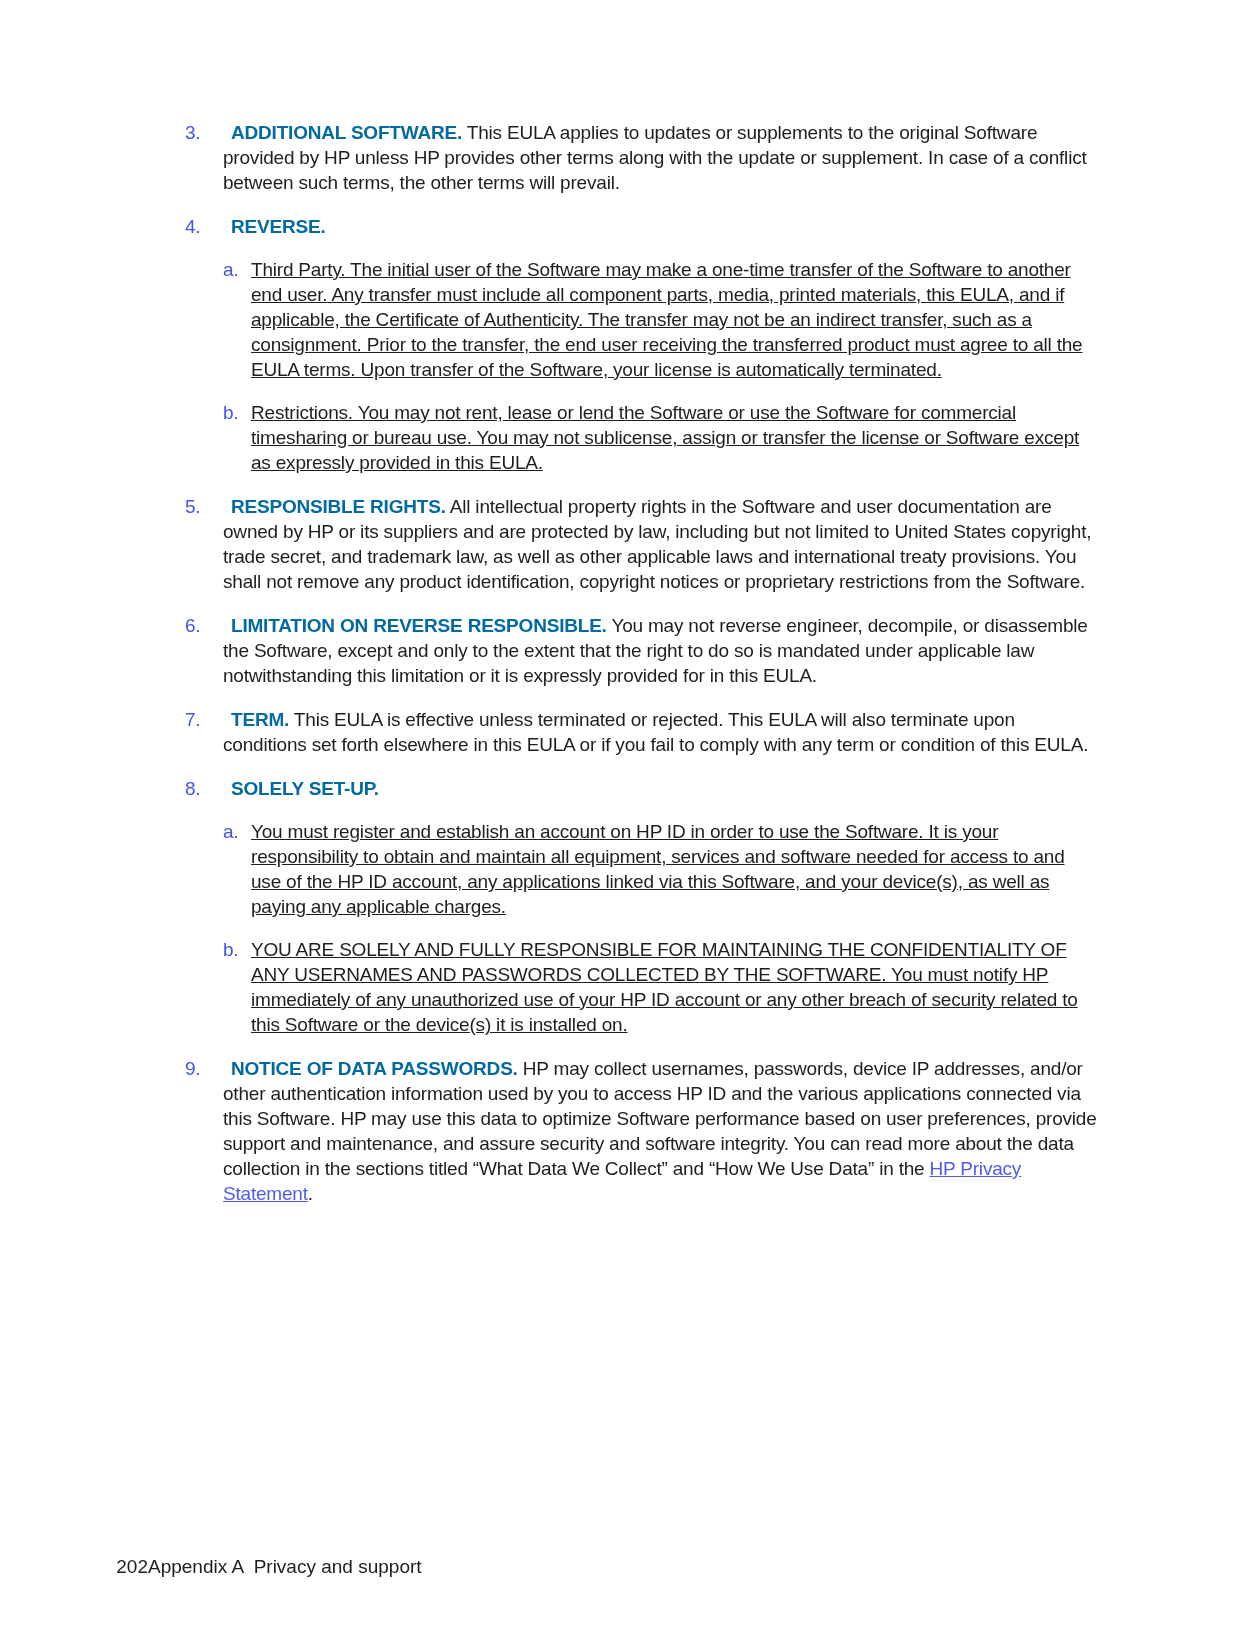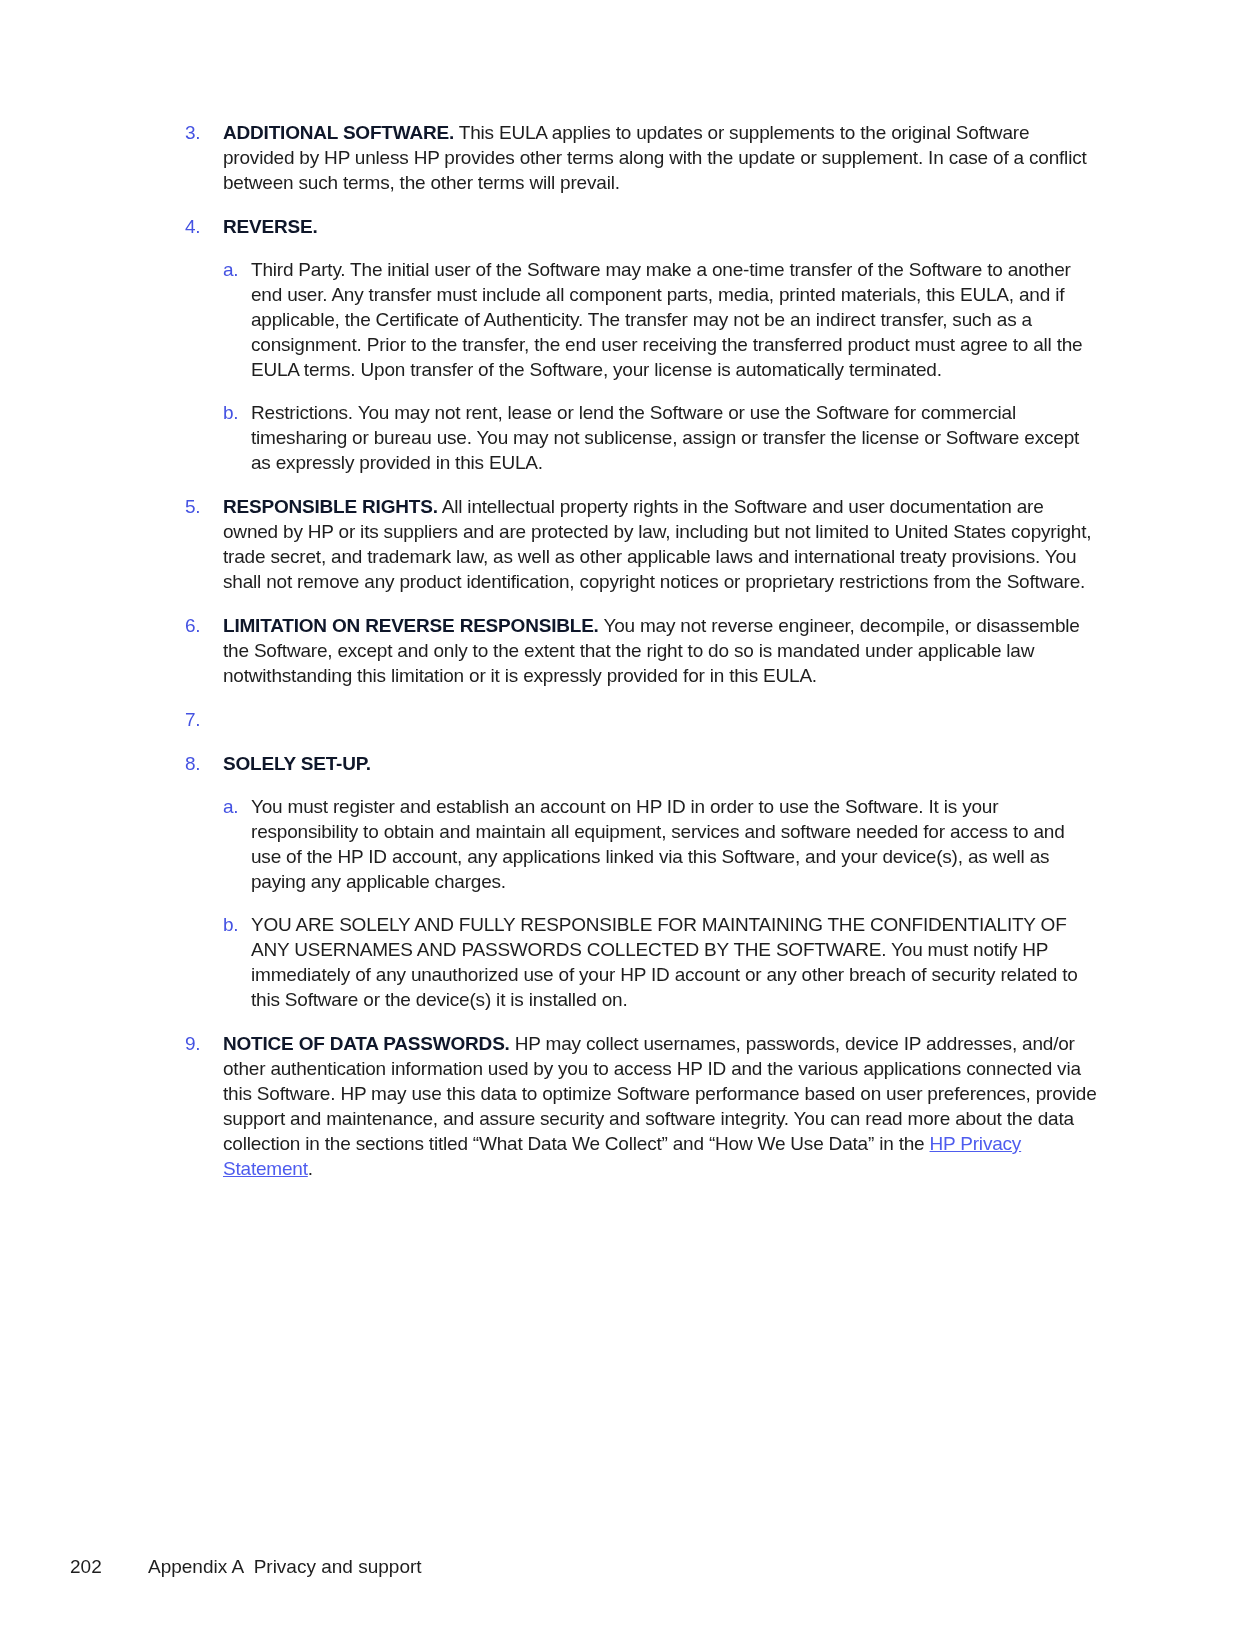--- a/index.html
+++ b/index.html
@@ -34,49 +34,52 @@
   }
   .item-marker {
     flex: 0 0 38px;
     color: #4553e2;
   }
   .item-content {
     width: 874px;
   }
   .item-heading {
     font-weight: 700;
-    color: #0f172a;
+    color: #0369a1;
+    margin-left: 8px;
   }
   .subitem {
     display: flex;
     margin-top: 18px;
   }
   .sub-marker {
     flex: 0 0 28px;
     color: #4553e2;
   }
   .sub-body {
     width: 846px;
+    text-decoration: underline;
   }
   .link {
     color: #4e5cee;
     text-decoration: underline;
     cursor: pointer;
   }
   .footer {
     position: absolute;
     top: 1554px;
     left: 70px;
     display: flex;
     font-size: 19px;
     letter-spacing: 0;
     color: #1e1e1e;
   }
   .footer .page-number {
     width: 78px;
+    text-align: right;
   }
   .footer .appendix {
     white-space: pre-wrap;
   }
 </style>
 </head>
 <body>
 
 <div class="page">
   <div class="content">
@@ -115,20 +118,24 @@
     <div class="item">
       <div class="item-marker">6.</div>
       <div class="item-content">
         <span class="item-heading">LIMITATION ON REVERSE RESPONSIBLE.</span>
         <span class="item-body">You may not reverse engineer, decompile, or disassemble the Software, except and only to the extent that the right to do so is mandated under applicable law notwithstanding this limitation or it is expressly provided for in this EULA.</span>
       </div>
     </div>
 
     <div class="item">
       <div class="item-marker">7.</div>
+      <div class="item-content">
+        <span class="item-heading">TERM.</span>
+        <span class="item-body">This EULA is effective unless terminated or rejected. This EULA will also terminate upon conditions set forth elsewhere in this EULA or if you fail to comply with any term or condition of this EULA.</span>
+      </div>
     </div>
 
     <div class="item">
       <div class="item-marker">8.</div>
       <div class="item-content">
         <span class="item-heading">SOLELY SET-UP.</span>
         <div class="subitem">
           <div class="sub-marker">a.</div>
           <div class="sub-body">You must register and establish an account on HP ID in order to use the Software. It is your responsibility to obtain and maintain all equipment, services and software needed for access to and use of the HP ID account, any applications linked via this Software, and your device(s), as well as paying any applicable charges.</div>
         </div>

